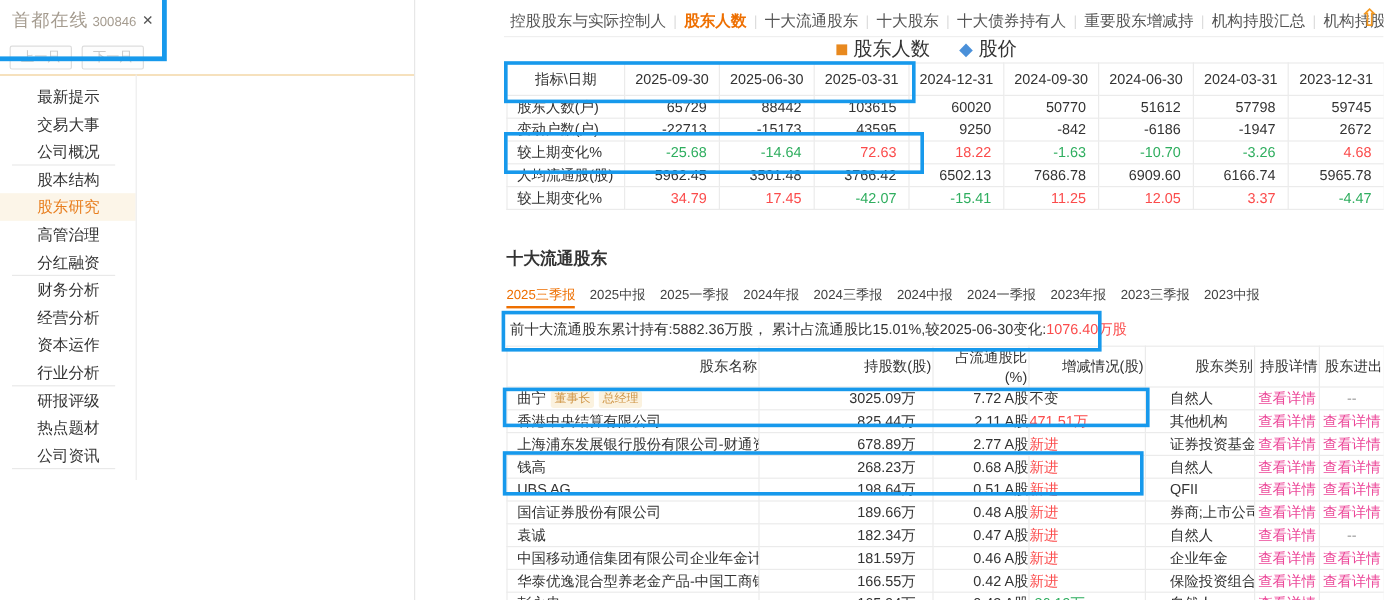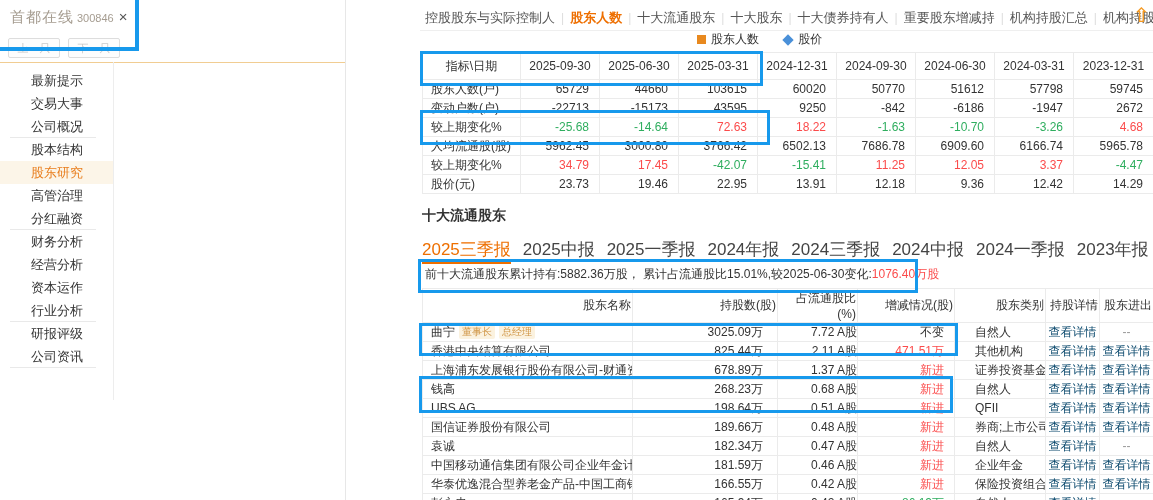--- a/index.html
+++ b/index.html
@@ -29,51 +29,51 @@
 
   
   .nav{position:absolute;left:425px;top:9px;width:720px;white-space:nowrap;font-size:13px;color:#555;}
   .navitem{cursor:pointer;}
   .navitem.active{color:#ee6f00;font-weight:bold;}
   .navsep{color:#ddd;margin:0 6px;font-size:12px;}
   .nav-underline{position:absolute;left:420px;top:30px;width:733px;border-top:1px solid #efefef;}
   .top-icon{position:absolute;left:1133px;top:3px;font-size:20px;color:#f59a23;font-weight:bold;cursor:pointer;}
 
   
-  .legend{position:absolute;left:697px;top:31px;font-size:12px;color:#333;white-space:nowrap;}
+  .legend{position:absolute;left:697px;top:31px;font-size:16px;color:#333;white-space:nowrap;}
   .lg-sq{display:inline-block;width:9px;height:9px;background:#e8891f;margin-right:5px;}
   .lg-di{display:inline-block;width:8px;height:8px;background:#4a90d9;transform:rotate(45deg);margin:0 6px 0 22px;}
   .legend span{vertical-align:middle;}
 
   
   table{border-collapse:collapse;table-layout:fixed;background:#fff;}
   .t1{position:absolute;left:422px;top:52px;width:731px;font-size:12px;}
   .t1 th{height:24px;font-weight:normal;color:#333;border:1px solid #ebebeb;text-align:center;margin-top:14px;}
   .t1 td{height:18px;border:1px solid #ebebeb;padding:0;}
   .t1 td.lbl{text-align:left;padding-left:8px;color:#333;}
   .t1 td.num{text-align:right;padding-right:10px;}
   .t2{position:absolute;left:422px;top:288px;width:731px;font-size:12px;}
   .t2 th{height:20px;font-weight:normal;color:#333;border:1px solid #ebebeb;text-align:right;}
   .t2 td{height:18px;border:1px solid #ebebeb;padding:0;white-space:nowrap;overflow:hidden;}
   .t2 td:nth-child(1){text-align:left;padding-left:8px;}
   .t2 td:nth-child(2){text-align:right;padding-right:14px;}
   .t2 td:nth-child(3){text-align:right;}
-  .t2 td:nth-child(4){text-align:right;padding-right:10px;}
+  .t2 td:nth-child(4){padding-right:10px;}
   .t2 td:nth-child(5){text-align:left;padding-left:20px;}
   .t2 td:nth-child(6),.t2 td:nth-child(7){text-align:center;}
   .up{color:#fb4b4b;}
   .down{color:#2fae5f;}
-  .link{color:#0c4a6e;cursor:pointer;}
+  .link{color:#ec4899;cursor:pointer;}
   .muted{color:#999;}
   .badge{display:inline-block;font-size:10px;color:#cf9545;background:#fbf2df;border-radius:2px;
     padding:0 3px;margin-left:4px;line-height:14px;vertical-align:1px;}
 
   
   .sec-title{position:absolute;left:422px;top:207px;font-size:14px;font-weight:bold;color:#333;}
-  .rtabs{position:absolute;left:422px;top:238px;width:731px;white-space:nowrap;font-size:17px;color:#444;}
+  .rtabs{position:absolute;left:422px;top:238px;width:731px;white-space:nowrap;font-size:11px;color:#444;}
   .rtab{margin-right:12px;cursor:pointer;padding-bottom:3px;}
   .rtab.active{color:#ee6f00;border-bottom:2px solid #ee6f00;}
   .summary{position:absolute;left:425px;top:266px;font-size:12px;color:#333;white-space:nowrap;}
 
   
   .ann{position:absolute;border:3px solid #1799ec;pointer-events:none;}
   .ann.title-box{left:-5px;top:-6px;width:136px;height:49px;border-width:4px;}
   .ann.t1-header-box{left:420px;top:51px;width:337px;height:29px;}
   .ann.t1-row-box{left:420px;top:110px;width:344px;height:29px;}
   .ann.summary-box{left:418px;top:259px;width:494px;height:28px;}
@@ -96,20 +96,21 @@
       <div class="mitem div-after">公司概况</div>
       <div class="mitem">股本结构</div>
       <div class="mitem active">股东研究</div>
       <div class="mitem">高管治理</div>
       <div class="mitem div-after">分红融资</div>
       <div class="mitem">财务分析</div>
       <div class="mitem">经营分析</div>
       <div class="mitem">资本运作</div>
       <div class="mitem div-after">行业分析</div>
       <div class="mitem">研报评级</div>
+      <div class="mitem">热点题材</div>
       <div class="mitem div-after">公司资讯</div>
     </div>
   <div class="menu-border"></div>
   <div class="sidebar-border"></div>
 </div>
 
 <div class="nav"><span class="navitem">控股股东与实际控制人</span><span class="navsep">|</span><span class="navitem active">股东人数</span><span class="navsep">|</span><span class="navitem">十大流通股东</span><span class="navsep">|</span><span class="navitem">十大股东</span><span class="navsep">|</span><span class="navitem">十大债券持有人</span><span class="navsep">|</span><span class="navitem">重要股东增减持</span><span class="navsep">|</span><span class="navitem">机构持股汇总</span><span class="navsep">|</span><span class="navitem">机构持股明细</span></div>
 <div class="nav-underline"></div>
 <span class="top-icon">⇧</span>
 
@@ -140,21 +141,21 @@
         <th>2024-09-30</th>
         <th>2024-06-30</th>
         <th>2024-03-31</th>
         <th>2023-12-31</th>
       </tr>
     </thead>
   <tbody>
       <tr>
         <td class="lbl">股东人数(户)</td>
         <td class="num ">65729</td>
-        <td class="num ">44660</td>
+        <td class="num ">88442</td>
         <td class="num ">103615</td>
         <td class="num ">60020</td>
         <td class="num ">50770</td>
         <td class="num ">51612</td>
         <td class="num ">57798</td>
         <td class="num ">59745</td>
       </tr>
       <tr>
         <td class="lbl">变动户数(户)</td>
         <td class="num ">-22713</td>
@@ -173,49 +174,38 @@
         <td class="num up">72.63</td>
         <td class="num up">18.22</td>
         <td class="num down">-1.63</td>
         <td class="num down">-10.70</td>
         <td class="num down">-3.26</td>
         <td class="num up">4.68</td>
       </tr>
       <tr>
         <td class="lbl">人均流通股(股)</td>
         <td class="num ">5962.45</td>
-        <td class="num ">3000.80</td>
+        <td class="num ">3501.48</td>
         <td class="num ">3766.42</td>
         <td class="num ">6502.13</td>
         <td class="num ">7686.78</td>
         <td class="num ">6909.60</td>
         <td class="num ">6166.74</td>
         <td class="num ">5965.78</td>
       </tr>
       <tr>
         <td class="lbl">较上期变化%</td>
         <td class="num up">34.79</td>
         <td class="num up">17.45</td>
         <td class="num down">-42.07</td>
         <td class="num down">-15.41</td>
         <td class="num up">11.25</td>
         <td class="num up">12.05</td>
         <td class="num up">3.37</td>
         <td class="num down">-4.47</td>
-      </tr>
-      <tr>
-        <td class="lbl">股价(元)</td>
-        <td class="num ">23.73</td>
-        <td class="num ">19.46</td>
-        <td class="num ">22.95</td>
-        <td class="num ">13.91</td>
-        <td class="num ">12.18</td>
-        <td class="num ">9.36</td>
-        <td class="num ">12.42</td>
-        <td class="num ">14.29</td>
       </tr>
     </tbody>
 </table>
 
 <div class="sec-title">十大流通股东</div>
 <div class="rtabs"><span class="rtab active">2025三季报</span><span class="rtab">2025中报</span><span class="rtab">2025一季报</span><span class="rtab">2024年报</span><span class="rtab">2024三季报</span><span class="rtab">2024中报</span><span class="rtab">2024一季报</span><span class="rtab">2023年报</span><span class="rtab">2023三季报</span><span class="rtab">2023中报</span></div>
 <div class="summary">
   <span>前十大流通股东累计持有:5882.36万股， 累计占流通股比15.01%,较2025-06-30变化:</span><span class="up">1076.40万股</span>
 </div>
 
@@ -255,21 +245,21 @@
         <td>825.44万</td>
         <td>2.11 A股</td>
         <td class="up">471.51万</td>
         <td>其他机构</td>
         <td><span class="link">查看详情</span></td>
         <td><span class="link">查看详情</span></td>
       </tr>
       <tr>
         <td><span>上海浦东发展银行股份有限公司-财通资管数字经济混...</span></td>
         <td>678.89万</td>
-        <td>1.37 A股</td>
+        <td>2.77 A股</td>
         <td class="up">新进</td>
         <td>证券投资基金</td>
         <td><span class="link">查看详情</span></td>
         <td><span class="link">查看详情</span></td>
       </tr>
       <tr>
         <td><span>钱高</span></td>
         <td>268.23万</td>
         <td>0.68 A股</td>
         <td class="up">新进</td>

